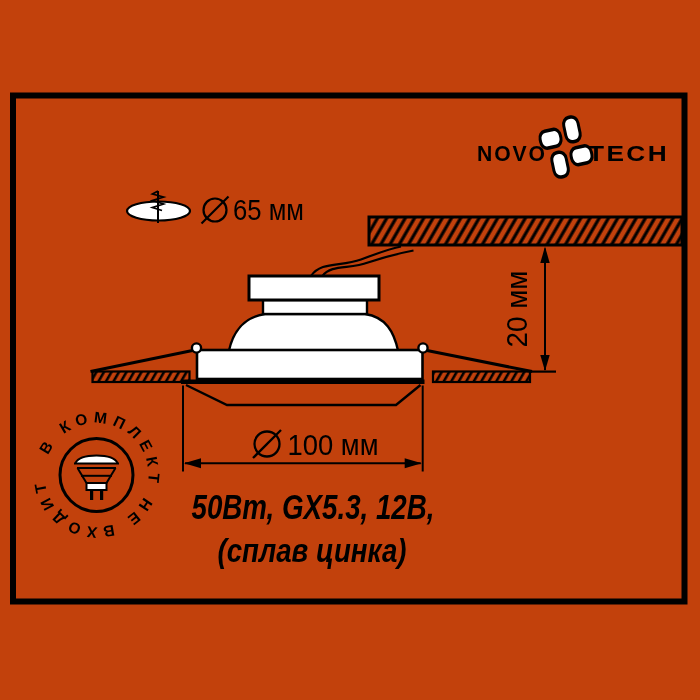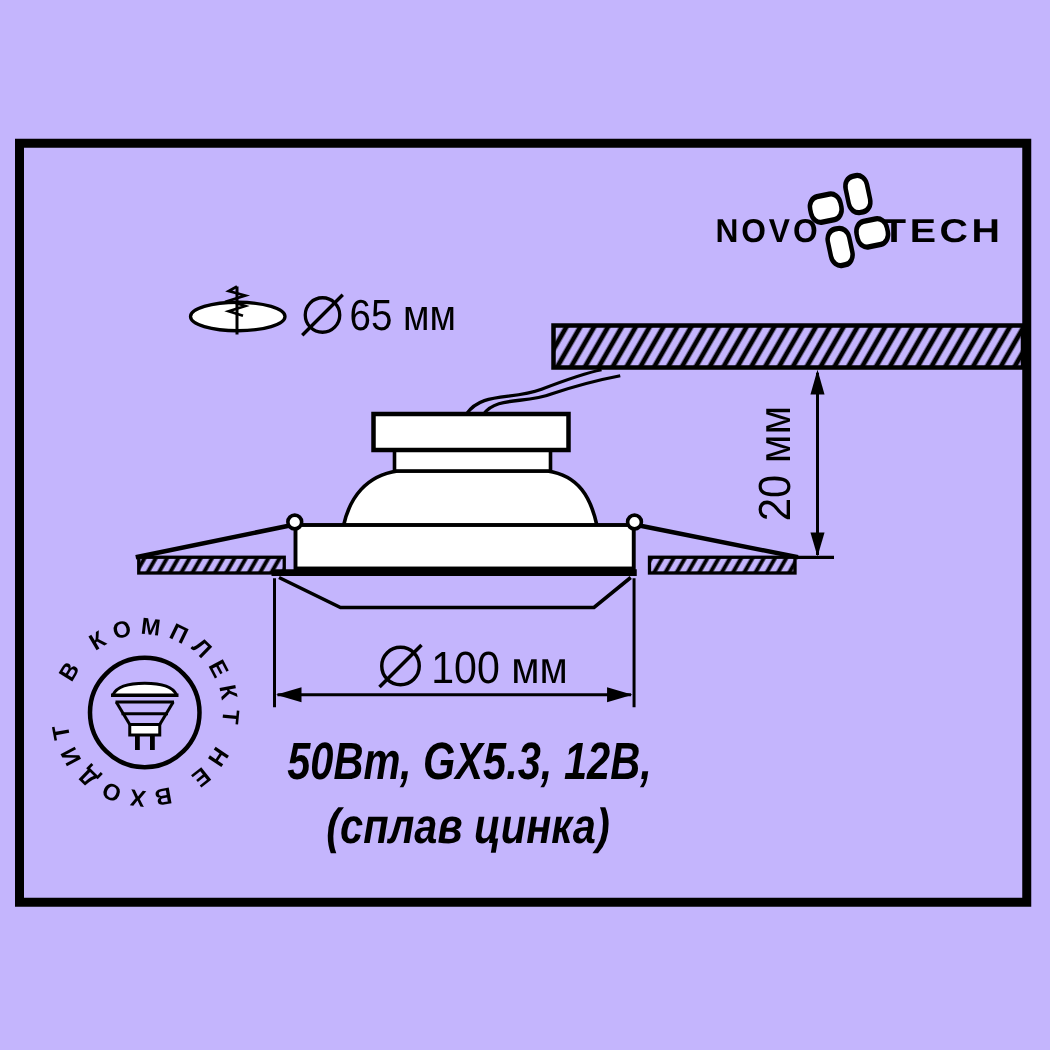--- a/index.html
+++ b/index.html
@@ -1,16 +1,16 @@
 <!DOCTYPE html>
 <html><head>
 <meta charset="utf-8">
 <style>
   html,body{margin:0;padding:0;background:#ffffff;}
-  .canvas{position:relative;width:700px;height:700px;background:#c4b5fd;overflow:hidden;
+  .canvas{position:relative;width:700px;height:700px;background:#c2410c;overflow:hidden;
           font-family:"Liberation Sans", sans-serif;}
   svg{position:absolute;left:0;top:0;}
   text{fill:#000;}
   .dim{font-family:"Liberation Sans", sans-serif;font-weight:400;}
   .spec{font-family:"Liberation Sans", sans-serif;font-weight:bold;font-style:italic;}
   .brand{font-family:"Liberation Sans", sans-serif;font-weight:bold;letter-spacing:2px;}
   .stampTxt{font-family:"Liberation Sans", sans-serif;font-weight:bold;letter-spacing:5.4px;}
 </style>
 </head>
 <body>

